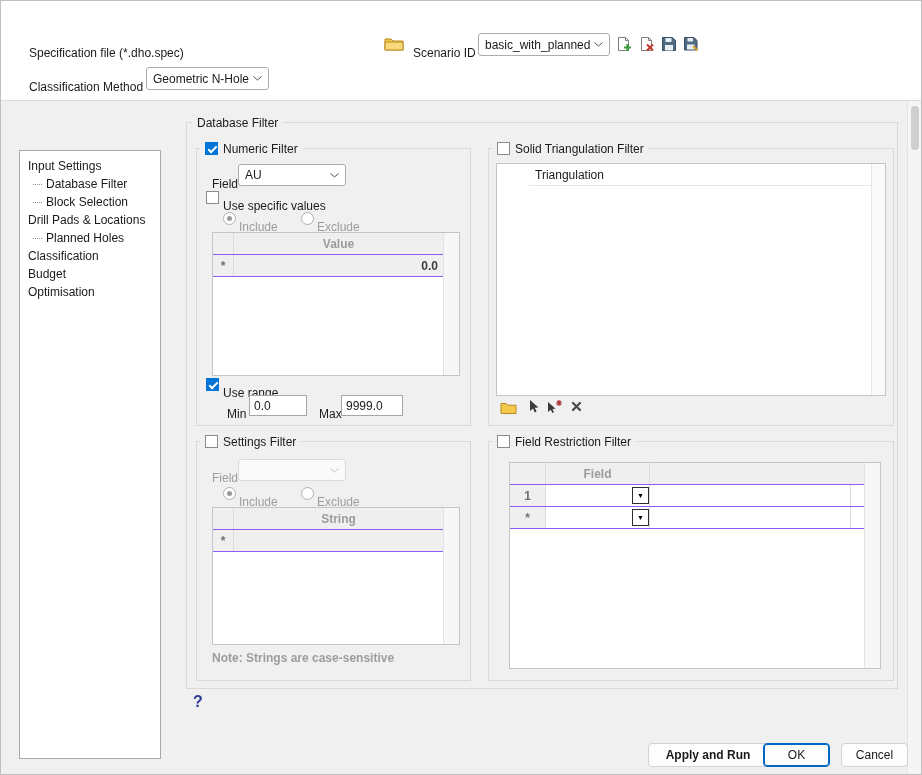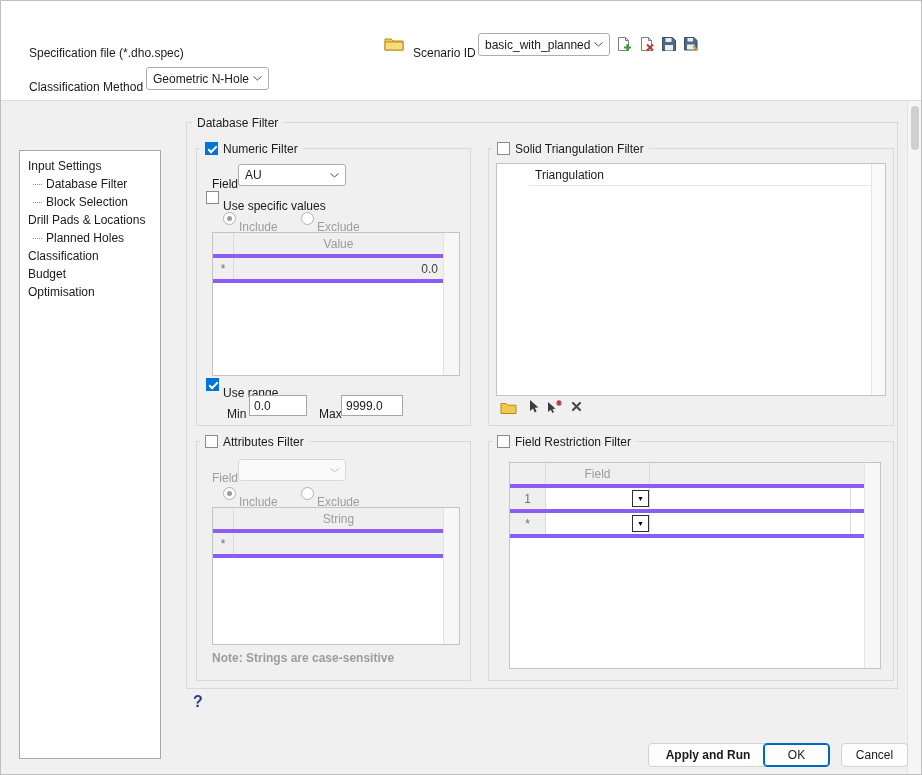--- a/index.html
+++ b/index.html
@@ -36,21 +36,21 @@
     border-left:2px solid #fff;border-bottom:2px solid #fff;transform:rotate(-45deg);}
   .radio{position:absolute;width:13px;height:13px;border-radius:50%;background:#fff;
     border:1px solid #b2b2b2;box-sizing:border-box;}
   .radio.selected::after{content:"";position:absolute;left:3px;top:3px;width:5px;height:5px;
     border-radius:50%;background:#9a9a9a;}
   input.tb{position:absolute;height:21px;box-sizing:border-box;background:#fff;border:1px solid #a6a6a6;
     padding:0 4px;font:12px "Liberation Sans",sans-serif;color:#1a1a1a;}
   .vtable{position:absolute;background:#fff;border:1px solid #c4c4c4;box-sizing:border-box;display:flex;}
   .vt-body{flex:1;display:flex;flex-direction:column;min-width:0;}
   .vt-scroll{width:15px;background:#f7f7f7;border-left:1px solid #e3e3e3;flex:none;}
-  .trow{display:flex;height:21px;flex:none;border-bottom:4px solid #8b5cf6;}
+  .trow{display:flex;height:21px;flex:none;border-bottom:1px solid #8b5cf6;font-weight:bold;}
   .tc{box-sizing:border-box;display:flex;align-items:center;border-right:1px solid #dcdcdc;overflow:hidden;}
   .tc.hdr{background:#efefef;color:#9c9c9c;justify-content:center;}
   .tc.rowhdr{background:#efefef;color:#707070;justify-content:center;}
   .tc.gray{background:#efefef;}
   .tc.val{justify-content:flex-end;padding-right:5px;color:#3f3f3f;}
   .tfill{flex:1;background:#fff;}
   .ddbtn{width:17px;height:17px;background:#fff;border:1px solid #2e2e2e;box-sizing:border-box;
     display:flex;align-items:center;justify-content:center;margin-left:auto;cursor:pointer;flex:none;}
   .ddbtn::after{content:"▼";font-size:7px;color:#000;}
   .list{position:absolute;background:#fff;border:1px solid #c4c4c4;box-sizing:border-box;display:flex;}
@@ -252,21 +252,21 @@
   </div>
   <div class="iconbtn" style="left:569px;top:399px;width:13px;height:13px;">
     <svg width="11" height="11" viewBox="0 0 11 11">
       <path d="M2 2 L9 9 M9 2 L2 9" stroke="#4a4a4a" stroke-width="2.2" stroke-linecap="round"></path>
     </svg>
   </div>
 
   <div class="grp" style="left:195px;top:440px;width:275px;height:240px;"></div>
   <div class="grp-title" style="left:199px;top:433px;">
     <span class="cbi"></span>
-    <span>Attributes Filter</span>
+    <span>Settings Filter</span>
   </div>
 
   <span class="lbl dis" style="left:211px;top:462px;">Field</span>
   <div class="combo disabled" style="left:237px;top:458px;width:108px;height:22px;">
     <span class="ct"></span>
     <span class="chev">
       <svg width="9" height="5" viewBox="0 0 9 5">
           <polyline points="0.5,0.5 4.5,4 8.5,0.5" fill="none" stroke="#bdbdbd"></polyline>
         </svg>
     </span>

